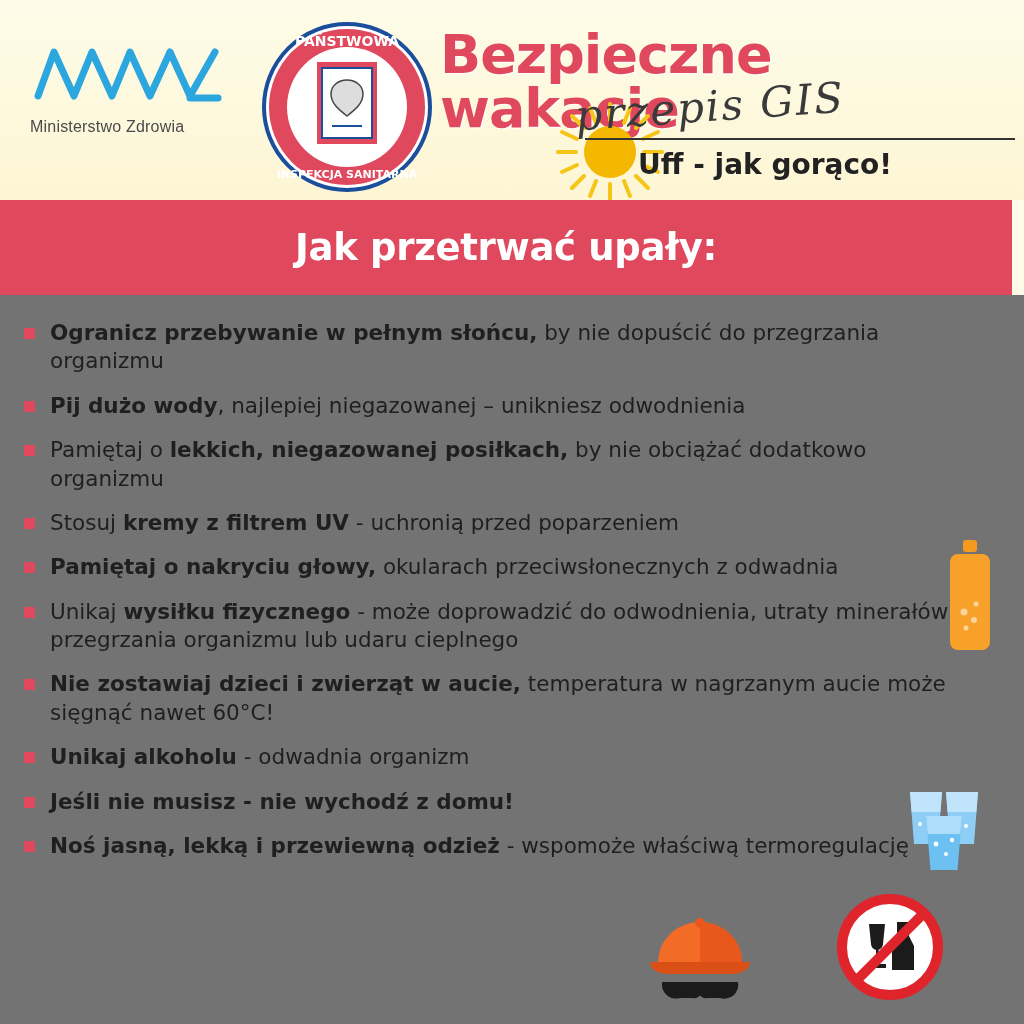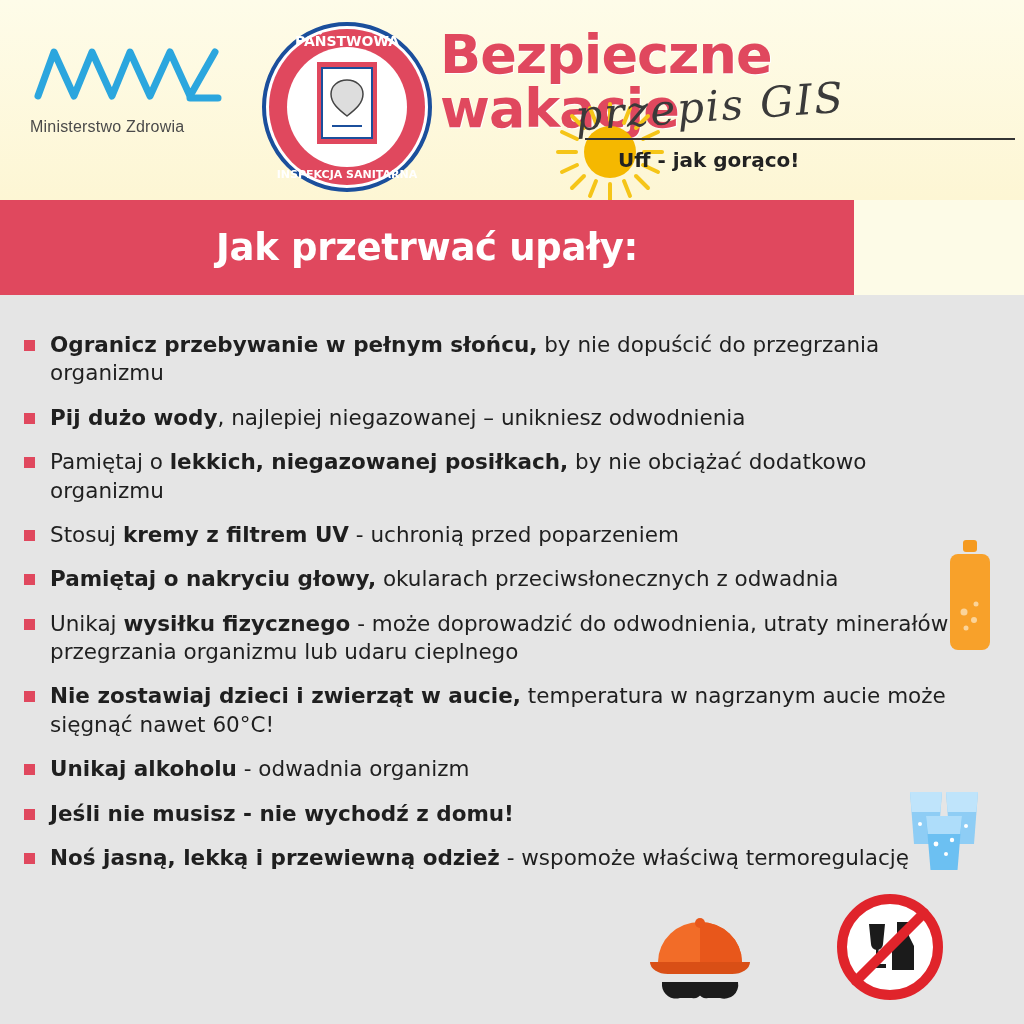--- a/index.html
+++ b/index.html
@@ -78,59 +78,59 @@
   .rule {
     position: absolute;
     left: 155px;
     top: 118px;
     width: 430px;
     height: 2px;
     background: #333;
   }
   .subtitle {
     position: absolute;
-    left: 188px;
+    left: 208px;
     top: 128px;
-    font-size: 20px;
+    font-size: 28px;
     font-weight: bold;
     color: #222;
     font-family: "DejaVu Sans", sans-serif;
   }
   .sun {
     position: absolute;
     left: 120px;
     top: 78px;
     width: 120px;
     height: 110px;
   }
 
   
   .banner {
-    width: 854px;
+    width: 1012px;
     height: 95px;
     background: #e0485e;
     display: flex;
     align-items: center;
     justify-content: center;
   }
   .banner-text {
     color: #fff;
     font-size: 37px;
     font-weight: bold;
     font-family: "DejaVu Sans", sans-serif;
     letter-spacing: -.3px;
   }
 
   
   .content {
     position: relative;
     width: 1024px;
     height: 729px;
-    background: #e5e5e5;
-    padding-top: 36px;
+    background: #737373;
+    padding-top: 24px;
     box-sizing: border-box;
   }
   ul.tips {
     list-style: none;
     margin: 0;
     padding: 0 20px 0 22px;
   }
   ul.tips li {
     position: relative;
     padding-left: 28px;

